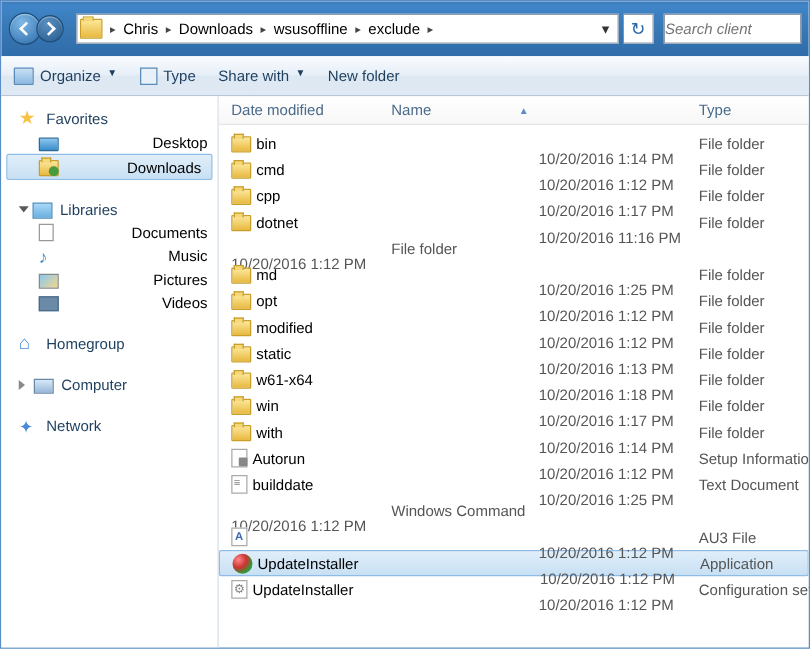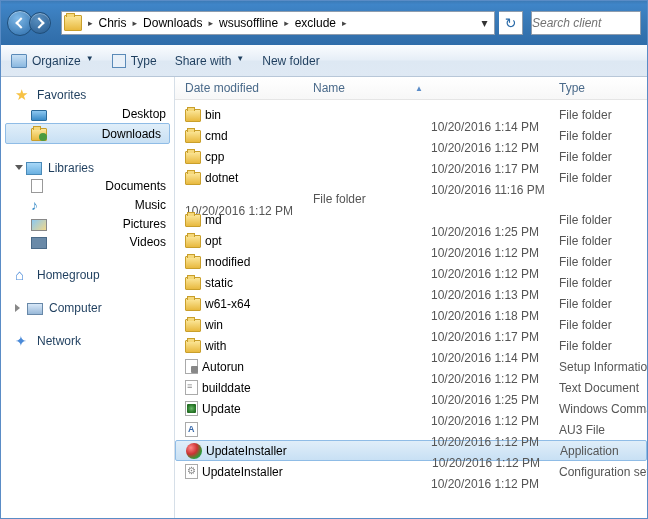--- a/index.html
+++ b/index.html
@@ -294,24 +294,20 @@
         </div>
         <div class="row">
           <div class="fn">
             <span class="fico fico-txt"></span>
             <span>builddate</span>
           </div>
           <div class="fd">10/20/2016 1:25 PM</div>
           <div class="ft">Text Document</div>
         </div>
         <div class="row">
-          <div class="fn">
-            <span class="fico fico-reg"></span>
-            <span>Update</span>
-          </div>
           <div class="fd">10/20/2016 1:12 PM</div>
           <div class="ft">Windows Command</div>
         </div>
         <div class="row">
           <div class="fn">
             <span class="fico fico-au3"></span>
           </div>
           <div class="fd">10/20/2016 1:12 PM</div>
           <div class="ft">AU3 File</div>
         </div>

